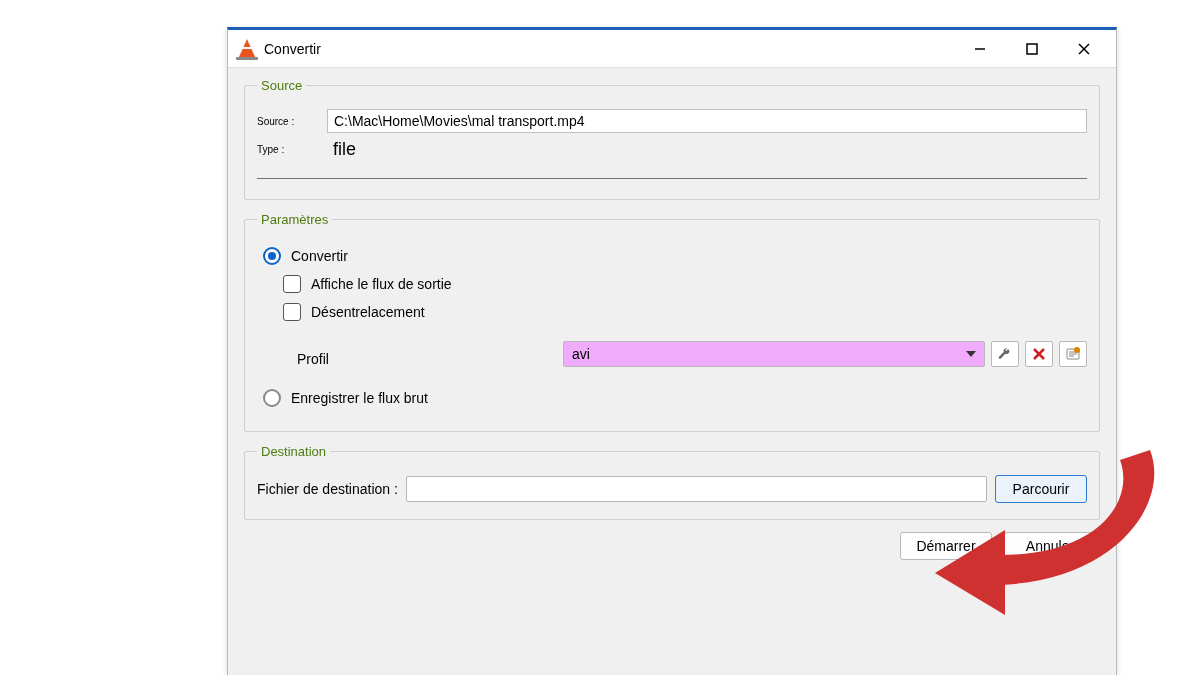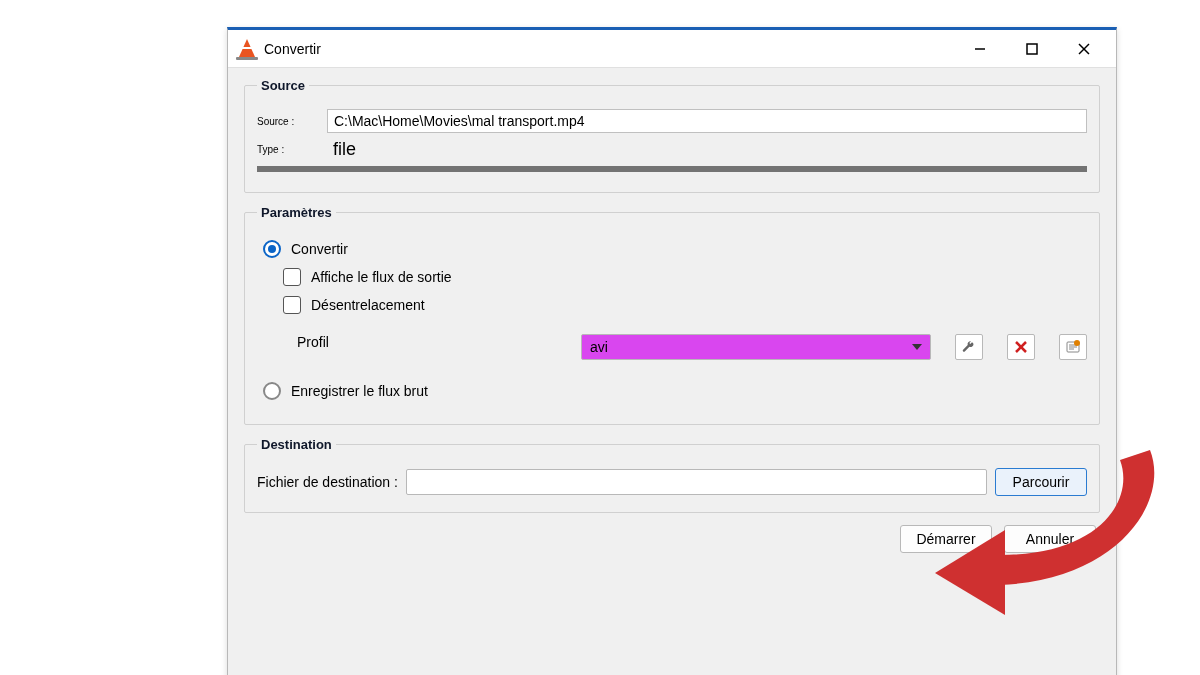--- a/index.html
+++ b/index.html
@@ -81,23 +81,22 @@
   }
   fieldset {
     border: 1px solid #d0d0d0;
     border-radius: 2px;
     margin: 0 0 12px 0;
     padding: 10px 12px 14px 12px;
     background: #f0f0f0;
   }
   legend {
     font-size: 13px;
-    color: #0f172a;
+    color: #4d7c0f;
     padding: 0 4px;
-    font-weight: bold;
   }
   .row {
     display: flex;
     align-items: center;
     margin: 6px 0;
   }
   .label-col {
     font-size: 10px;
     color: #000;
     width: 70px;
@@ -110,22 +109,22 @@
     font-size: 14px;
     padding: 0 6px;
     color: #000;
   }
   .type-value {
     font-size: 18px;
     color: #000;
     padding-left: 6px;
   }
   .type-row {
-    border-bottom: 6px solid #737373;
-    padding-bottom: 6px;
+    border-bottom: 1px solid #737373;
+    padding-bottom: 18px;
   }
   
   .radio-row, .check-row {
     display: flex;
     align-items: center;
     gap: 10px;
     margin: 10px 0 10px 6px;
     font-size: 14px;
   }
   .radio {
@@ -147,32 +146,32 @@
   }
   .checkbox {
     width: 18px; height: 18px;
     border: 1.5px solid #555;
     border-radius: 3px;
     background: #fff;
   }
   .indent { margin-left: 26px; }
   .profile-row {
     display: flex;
-    align-items: flex-start;
+    align-items: flex-end;
     margin: 20px 0 6px 40px;
-    gap: 24px;
+    gap: 6px;
   }
   .profile-label {
     font-size: 14px;
     width: 260px;
   }
   .select {
     flex: 1;
     height: 26px;
-    background: #d946ef;
+    background: #f0abfc;
     border: 1px solid #b8b8b8;
     border-radius: 2px;
     display: flex;
     align-items: center;
     padding: 0 8px;
     font-size: 14px;
     position: relative;
   }
   .select .caret {
     margin-left: auto;

